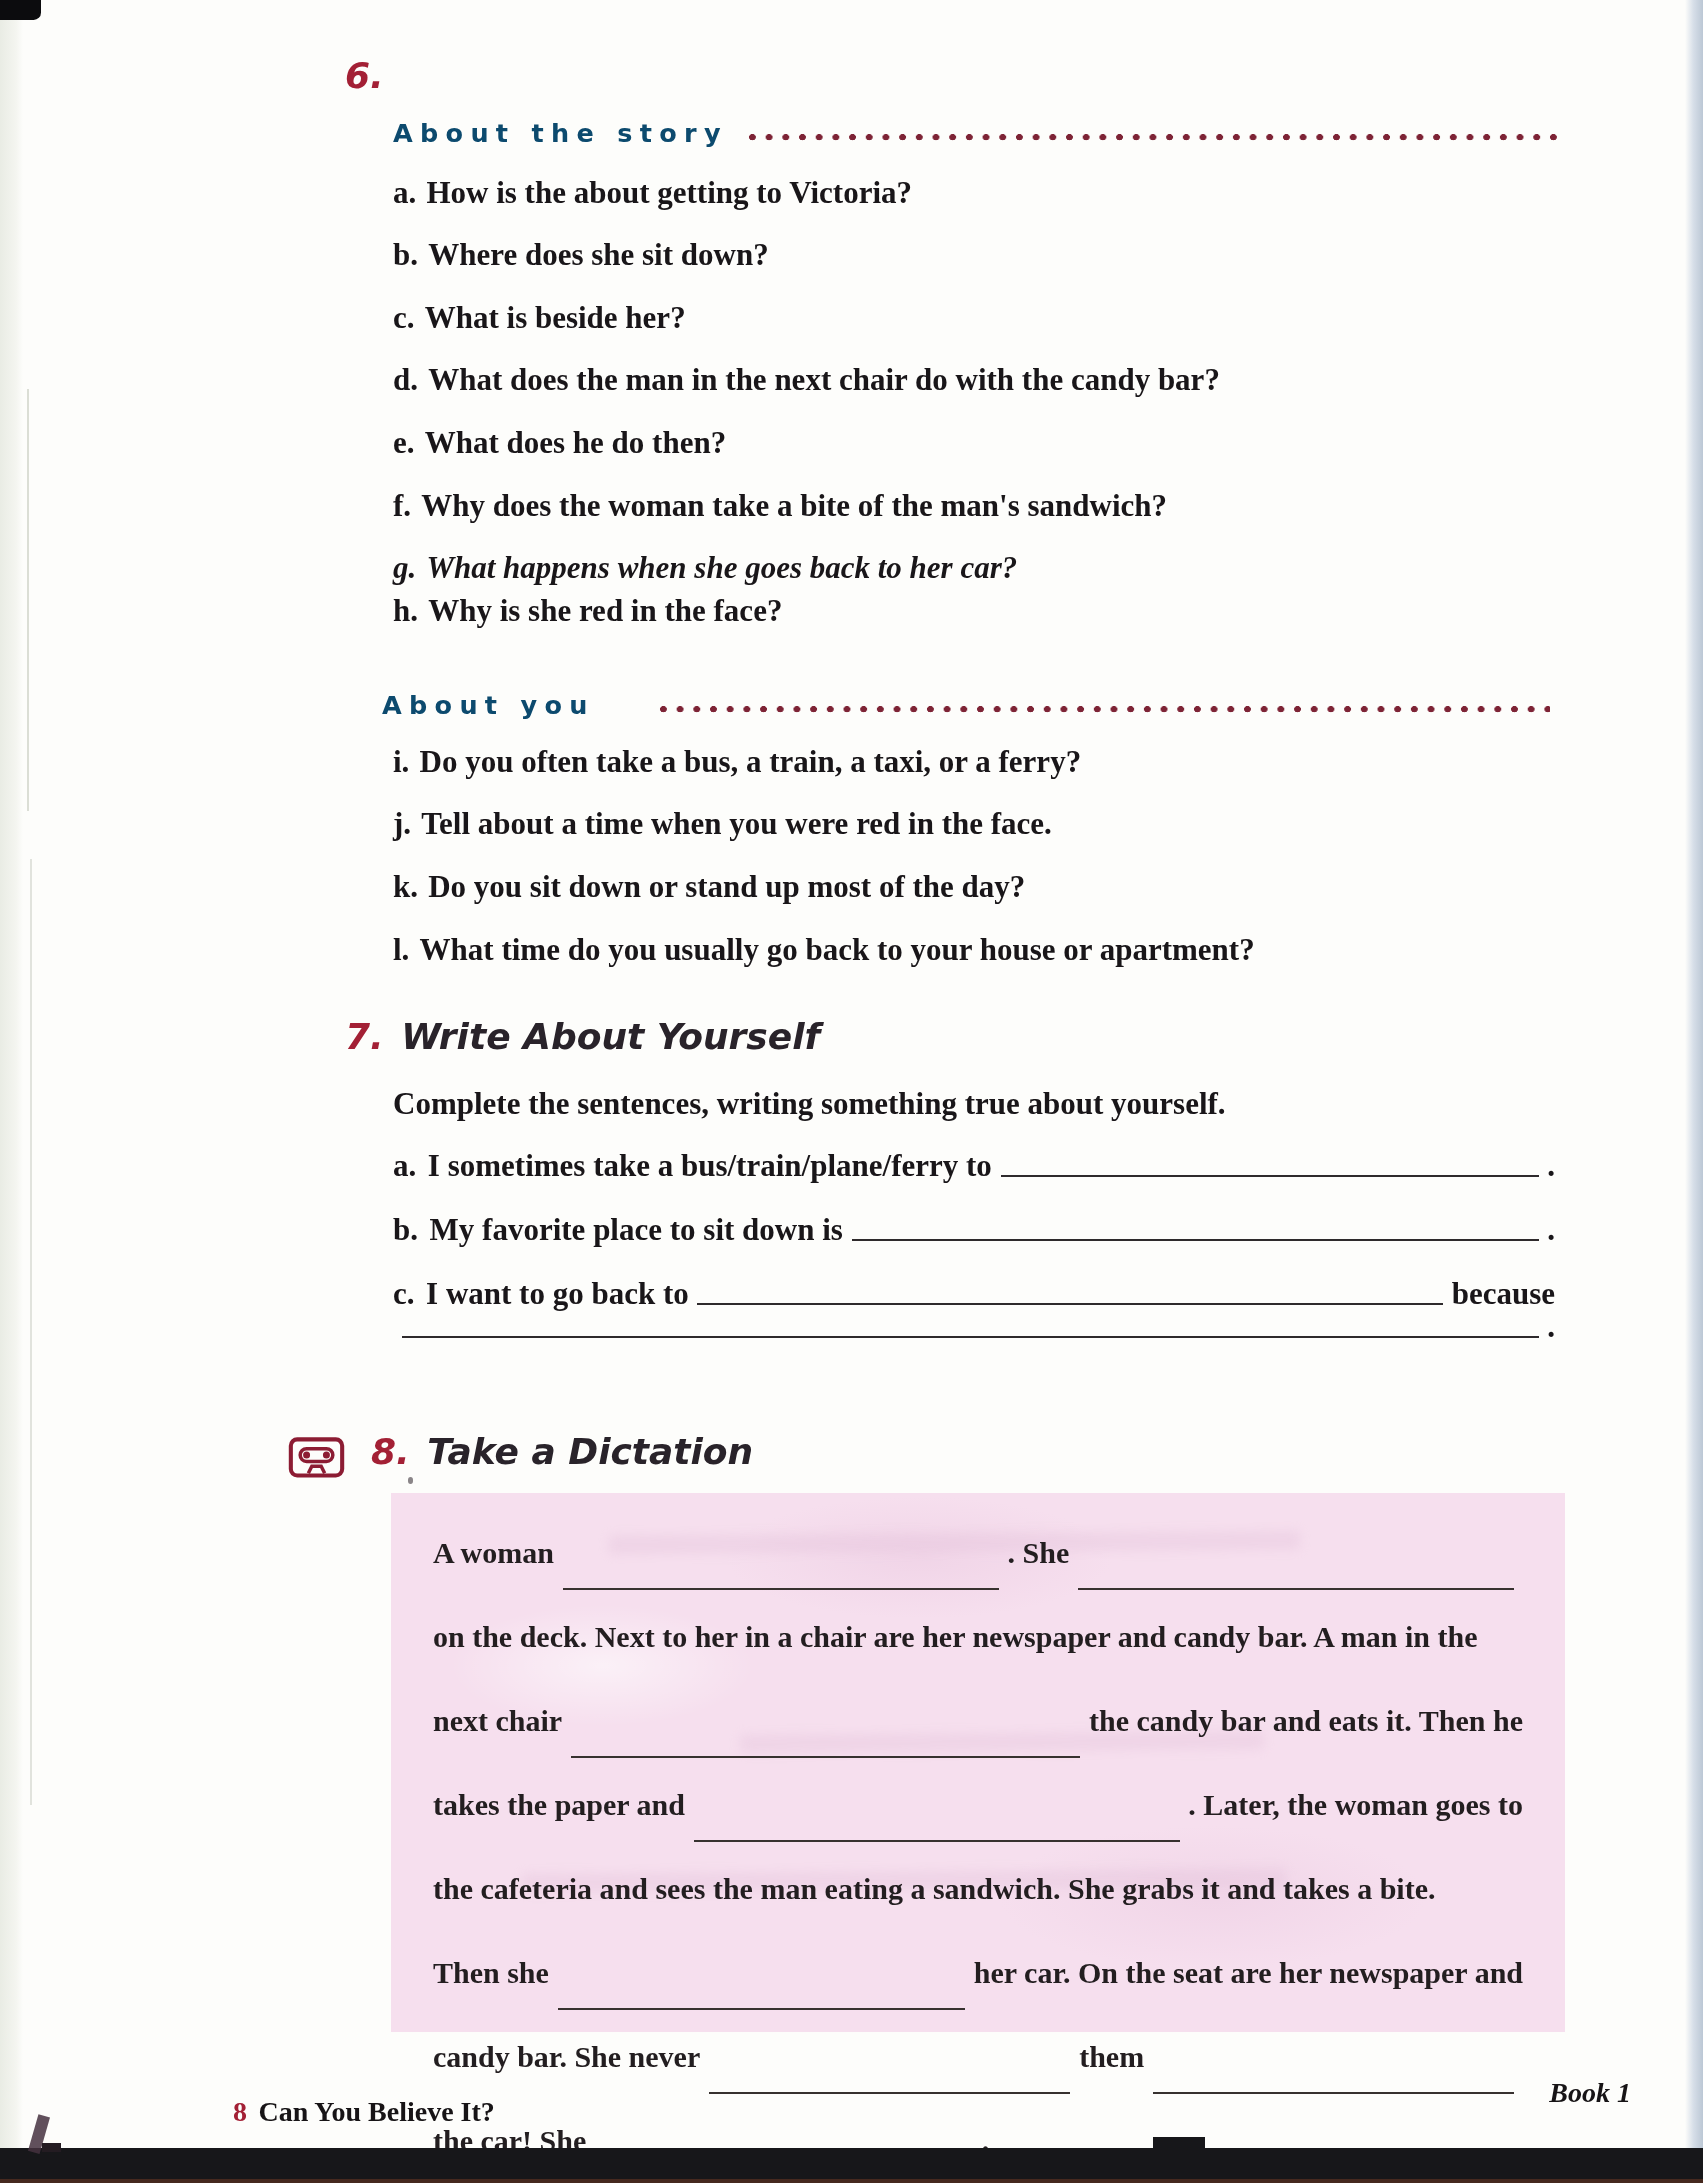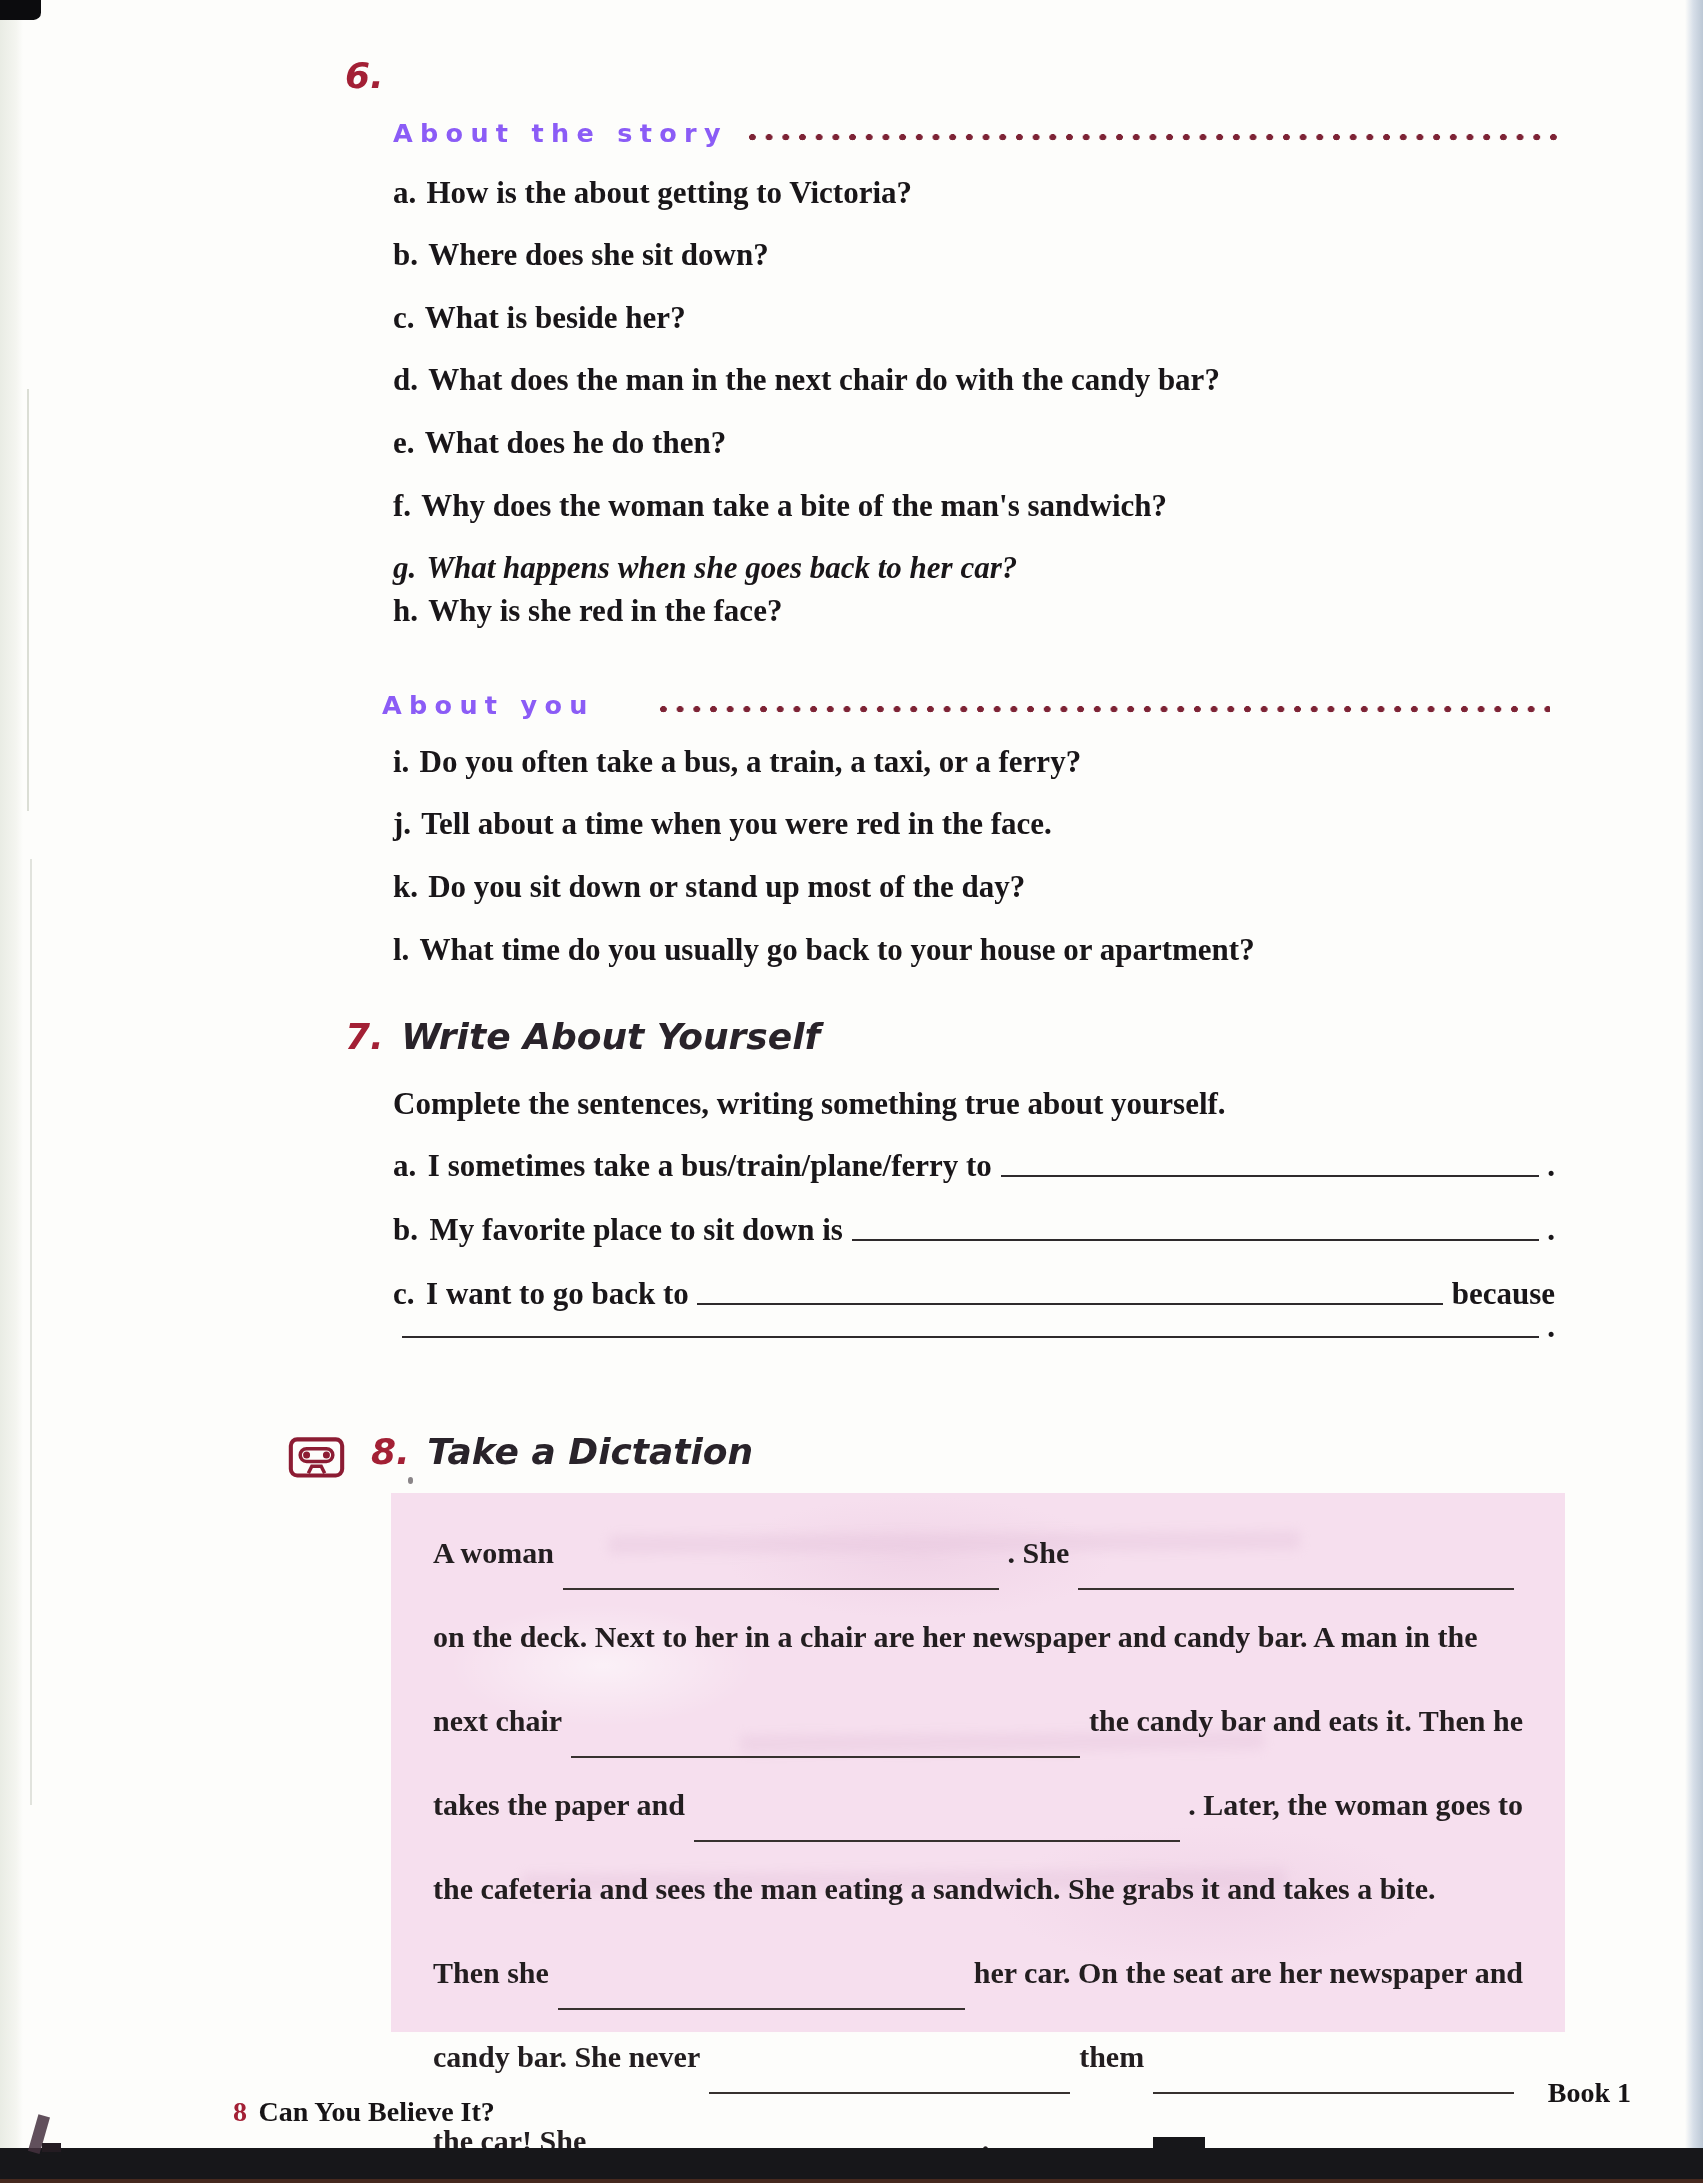--- a/index.html
+++ b/index.html
@@ -28,21 +28,21 @@
   .bl-mark-2{position:absolute;left:42px;top:2143px;width:19px;height:8.7px;background:#241c22;}
   .stray-dot{position:absolute;left:408px;top:1477px;width:5.1px;height:6.5px;background:#6d666b;border-radius:50%;opacity:.8;}
 
   
   .sec-heading{position:absolute;display:flex;align-items:baseline;
     font-family:"DejaVu Sans","Liberation Sans",sans-serif;
     font-weight:700;font-style:italic;font-size:36px;color:#29232a;letter-spacing:0px;}
   .sec-num{color:#a32035;margin-right:17.5px;}
   .label-row{position:absolute;display:flex;align-items:baseline;
     font-family:"DejaVu Sans","Liberation Sans",sans-serif;
-    font-weight:700;font-size:25.5px;color:#8b5cf6;letter-spacing:7.3px;}
+    font-weight:700;font-size:25.5px;color:#0c4a6e;letter-spacing:7.3px;}
   .dots{flex:1;align-self:flex-end;height:9.5px;margin:0 0 5.8px 20.4px;
     background-image:radial-gradient(circle at 4.4px 4.4px,#7d2335 3.1px,rgba(0,0,0,0) 3.6px);
     background-size:16.7px 9.5px;background-repeat:repeat-x;}
 
   
   .question{position:absolute;left:393px;width:1179px;font-size:31px;font-weight:600;color:#191619;}
   .qletter{margin-right:10.2px;}
 
   
   .content-row{position:absolute;left:393px;width:1162px;display:flex;align-items:baseline;
@@ -68,21 +68,21 @@
   .dict-lines{position:absolute;inset:0;padding:23px 42px 0 42px;box-sizing:border-box;}
   .dict-row{display:flex;align-items:baseline;height:64px;font-size:30px;font-weight:600;
     color:#231e20;white-space:nowrap;margin-top:20px;}
   .dict-row .blank{border-bottom:2.2px solid #37312f;margin-bottom:10.2px;}
 
   
   .footer-left{position:absolute;left:233px;top:2096px;display:flex;align-items:baseline;
     font-size:28px;font-weight:600;color:#171416;}
   .footer-num{color:#a32035;font-weight:700;margin-right:11.6px;}
   .footer-right{position:absolute;right:73px;top:2077px;font-size:28px;font-weight:700;
-    color:#171416;}
+    font-style:italic;color:#171416;}
 </style>
 </head>
 <body>
 
 <div class="page">
 
   <div class="left-band"></div>
   <div class="left-line-1"></div>
   <div class="left-line-2"></div>
   <div class="right-band"></div>

